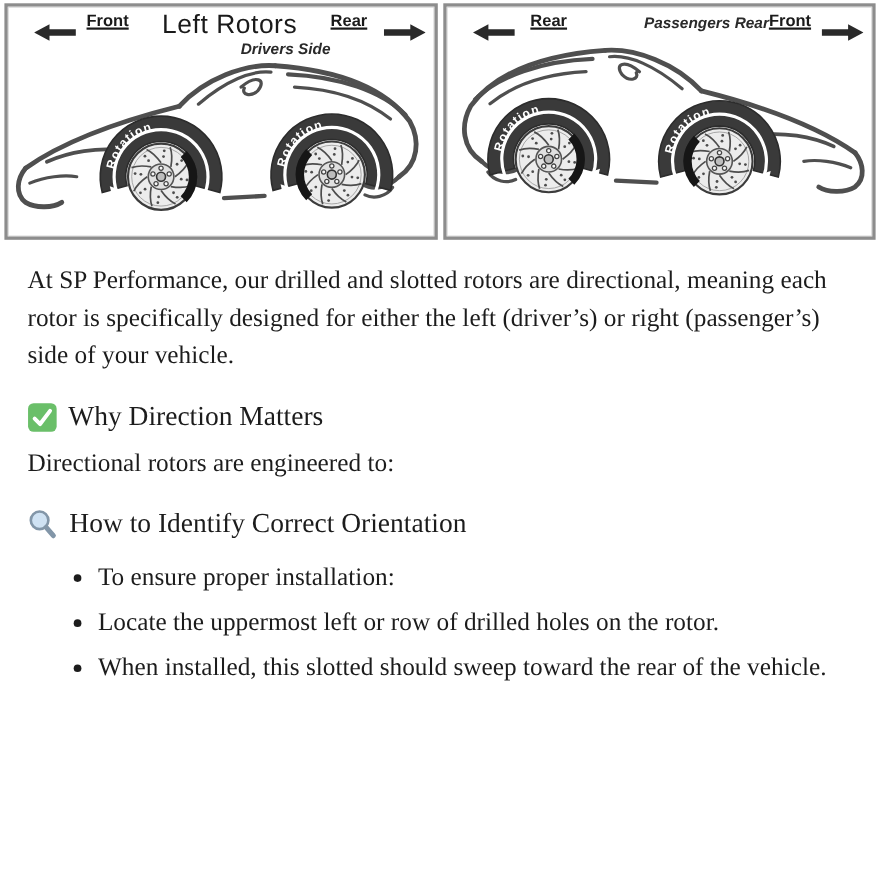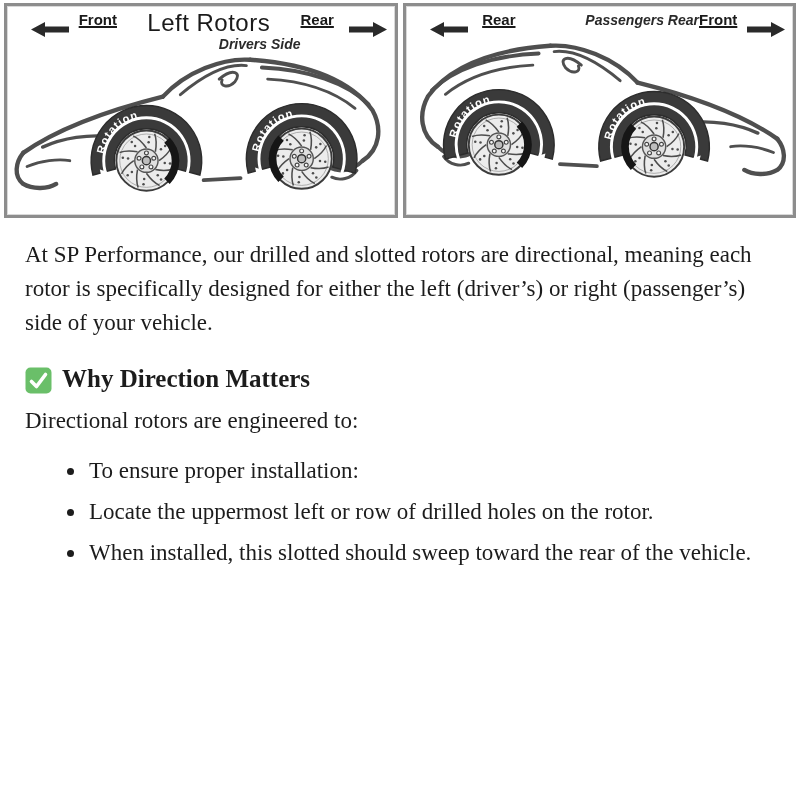--- a/index.html
+++ b/index.html
@@ -21,21 +21,21 @@
   .dirlabel.left svg{margin:-7px 14px 0 0;align-self:flex-start;}
   .dirlabel.right svg{margin:-7px 0 0 14px;align-self:flex-end;}
   .car-svg{display:block;width:100%;height:163px;}
   .rot-text{font-family:"Liberation Sans","DejaVu Sans",sans-serif;
             font-size:11.5px;font-weight:bold;fill:#ffffff;letter-spacing:1px;}
 
   
   .article{padding:10px 25px 0 25px;font-size:23px;line-height:34px;}
   .article p{margin:10px 0 0 0;}
   h2.sec{display:flex;align-items:center;gap:10px;font-size:25px;line-height:30px;margin:24px 0 0 0;}
-  h2.bold{font-weight:bold;align-items:flex-end;}
+  h2.bold{font-weight:normal;}
   h2.plain{font-weight:normal;}
   .lead{margin-top:24px;}
   ul{margin:16px 0 0 0;padding-left:62px;}
   li{margin-bottom:7px;padding-left:2px;}
   li::marker{color:#1c1c1c;}
   .emoji-svg{flex:0 0 auto;}
 </style>
 </head>
 <body>
 
@@ -199,20 +199,27 @@
     <svg class="emoji-svg" width="27" height="27" viewBox="0 0 27 27">
       <rect x="0.5" y="0.5" width="26" height="26" rx="5" fill="#6abf69"></rect>
       <polyline points="6.5,14.5 11.5,19.5 20.5,7.5" fill="none" stroke="#ffffff" stroke-width="3.6" stroke-linecap="round" stroke-linejoin="round"></polyline>
     </svg>
     <span>Why Direction Matters</span>
   </h2>
 
   <p class="lead">Directional rotors are engineered to:</p>
 
 
+  <h2 class="sec plain">
+    <svg class="emoji-svg" width="28" height="28" viewBox="0 0 28 28">
+      <circle cx="11" cy="10" r="8" fill="#cfe2f3" stroke="#8296a8" stroke-width="2.4"></circle>
+      <line x1="17" y1="16.5" x2="23.5" y2="24" stroke="#8296a8" stroke-width="4.6" stroke-linecap="round"></line>
+    </svg>
+    <span>How to Identify Correct Orientation</span>
+  </h2>
 
   <ul>
     <li>To ensure proper installation:</li>
     <li>Locate the uppermost left or row of drilled holes on the rotor.</li>
     <li>When installed, this slotted should sweep toward the rear of the vehicle.</li>
   </ul>
 
 </div>
 
 </body></html>

